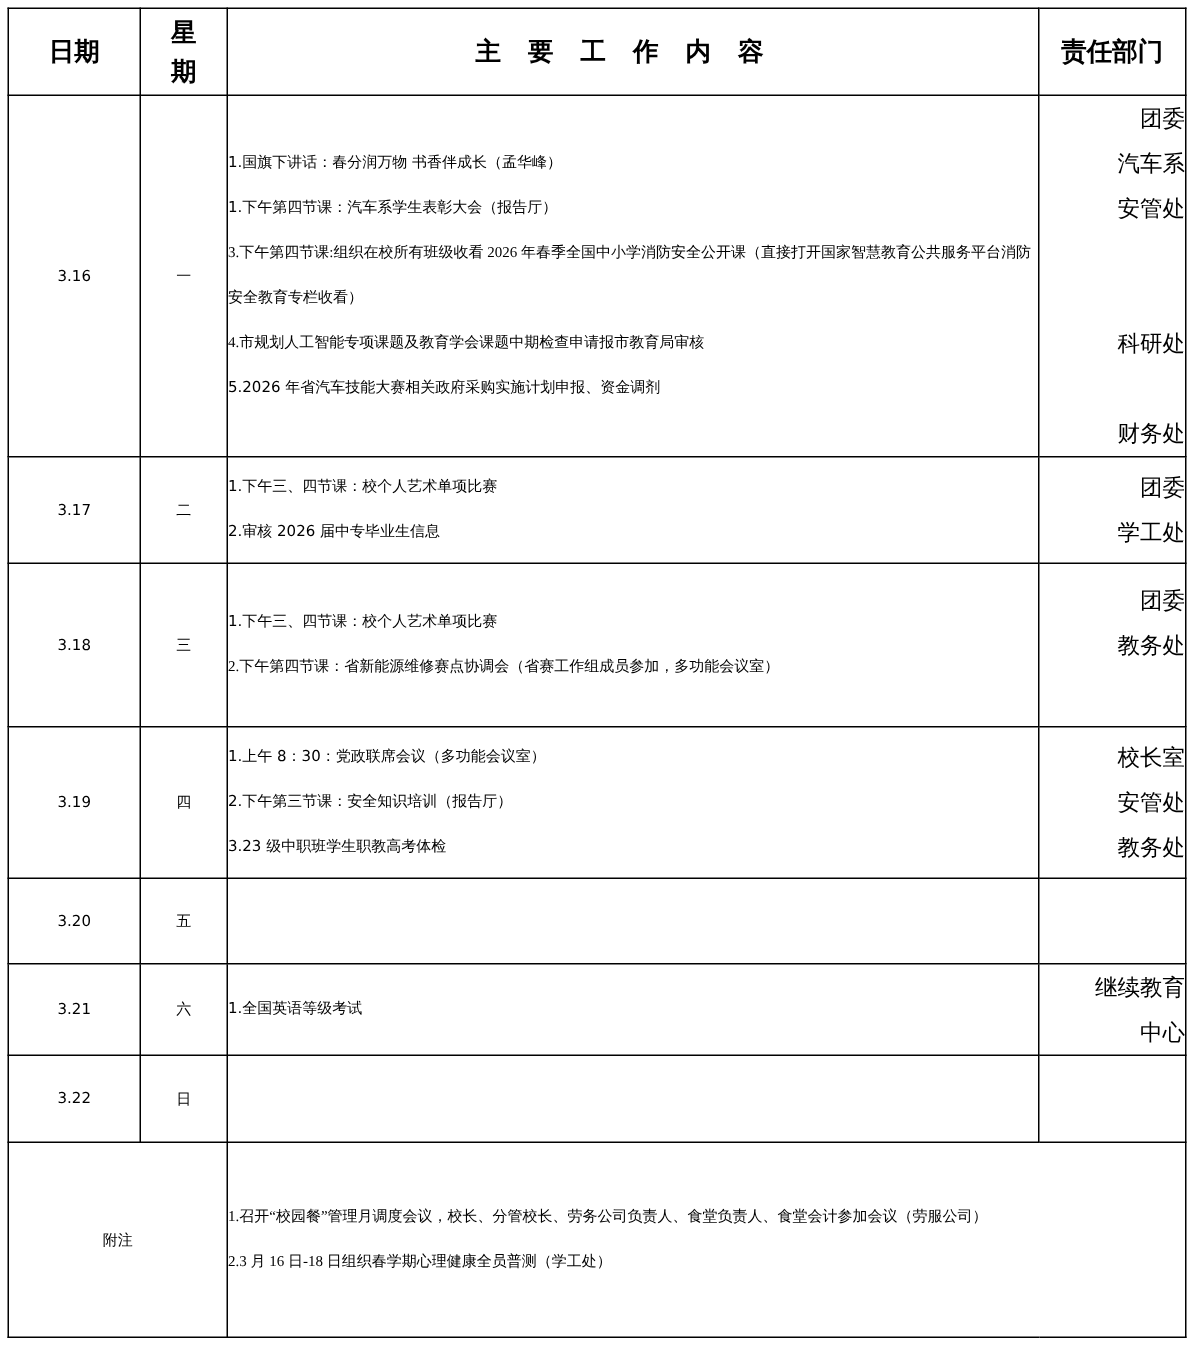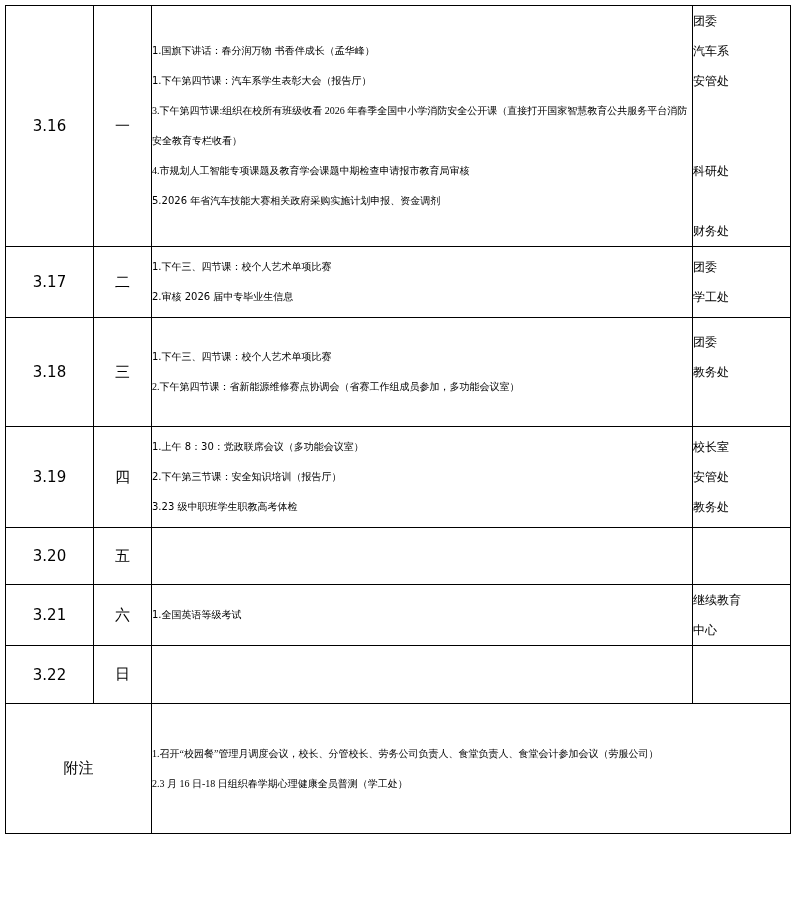--- a/index.html
+++ b/index.html
@@ -8,38 +8,47 @@
     table.sched { position: absolute; left: 5px; top: 5px; width: 786px;
                   border-collapse: collapse; table-layout: fixed; }
     table.sched td, table.sched th { border: 1.5px solid #000; padding: 0; }
     th { font-family: "DejaVu Serif", serif; font-weight: bold; font-size: 17px; }
     .c-date { width: 88px; }
     .c-wd { width: 58px; }
     .c-dept { width: 98px; }
     .hdr-row { height: 58px; }
     .hdr-wd { line-height: 26px; }
     .hdr-main { letter-spacing: 18px; }
-    td.center { text-align: center; vertical-align: middle; font-size: 15px; }
+    td.center { text-align: center; vertical-align: middle; font-size: 10px; }
     td.items { vertical-align: middle; font-size: 10px; line-height: 30px; padding: 2px 6px 2px 6px; }
-    td.depts { vertical-align: middle; text-align: left; font-size: 12px; line-height: 30px; padding-top: 2px; padding-bottom: 2px; margin-left: 40px; }
+    td.depts { vertical-align: middle; text-align: right; font-size: 15px; line-height: 30px; padding-top: 2px; padding-bottom: 2px; margin-left: 40px; }
     .line { display: block; white-space: nowrap; }
     .wrap { display: block; white-space: normal; font-family: Liberation Serif, serif; }
     .gap { display: block; height: 30px; }
   </style>
 </head>
 <body>
 
 <table class="sched">
   <colgroup>
     <col class="c-date">
       <col class="c-wd">
       <col>
       <col class="c-dept">
   </colgroup>
   <tbody>
+      <tr class="hdr-row">
+    <th>日期</th>
+    <th class="hdr-wd">
+      <span class="line">星</span>
+      <span class="line">期</span>
+    </th>
+    <th class="hdr-main">主要工作内容</th>
+    <th>责任部门</th>
+  </tr>
 
   <tr style="height:240px">
     <td class="center">3.16</td>
     <td class="center">一</td>
     <td class="items">
       <span class="line">1.国旗下讲话：春分润万物 书香伴成长（孟华峰）</span>
       <span class="line">1.下午第四节课：汽车系学生表彰大会（报告厅）</span>
       <span class="wrap">3.下午第四节课:组织在校所有班级收看 2026 年春季全国中小学消防安全公开课（直接打开国家智慧教育公共服务平台消防安全教育专栏收看）</span>
       <span class="wrap">4.市规划人工智能专项课题及教育学会课题中期检查申请报市教育局审核</span>
       <span class="line">5.2026 年省汽车技能大赛相关政府采购实施计划申报、资金调剂</span>

